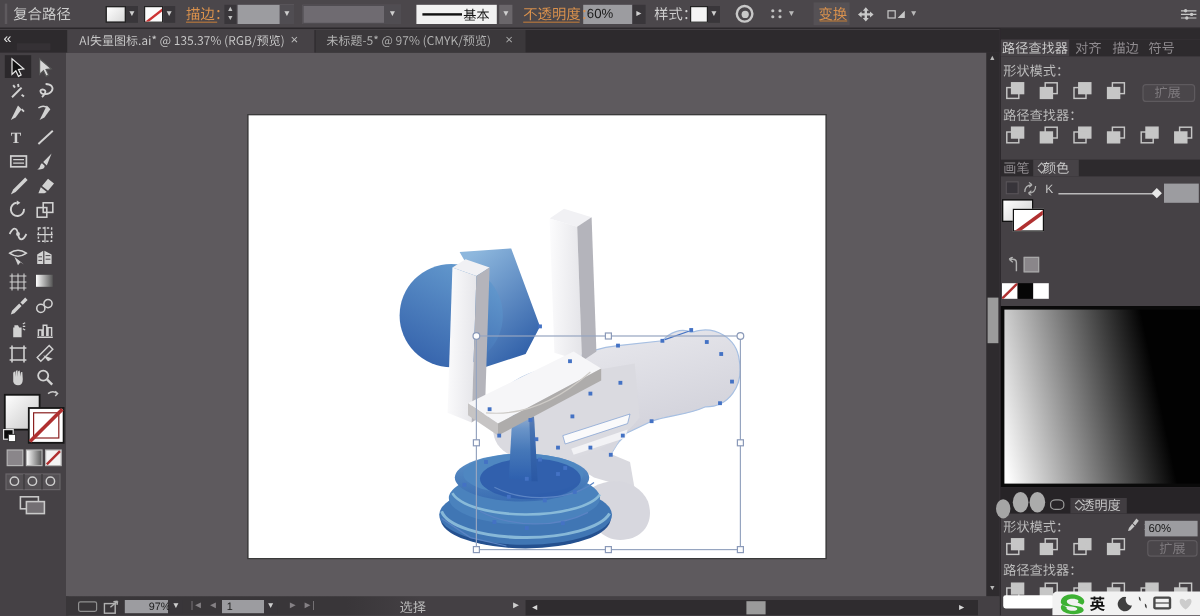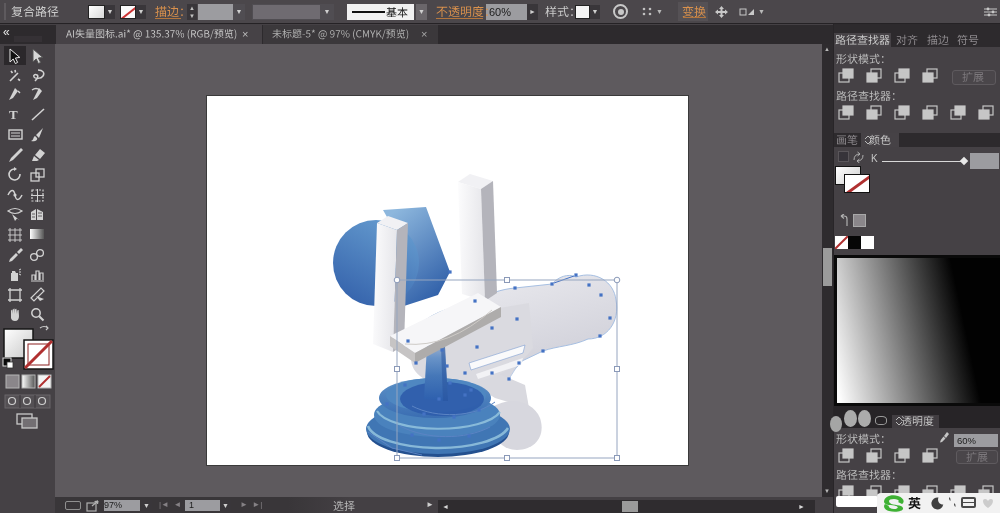--- a/index.html
+++ b/index.html
@@ -500,21 +500,21 @@
         </svg>
   </div>
 </div>
 
 <div class="abs" id="statusbar" style="left:55px;top:497px;width:778px;height:16px;background:linear-gradient(to right,#393639 0,#393639 30%,#444044 38%,#444044 100%);">
   <div class="abs" style="left:10px;top:4px;width:16px;height:9px;border:1px solid #909090;border-radius:2px;"></div>
   <svg class="abs" style="left:31px;top:3px;" width="14" height="12">
         <rect x="1" y="3" width="9" height="8" fill="none" stroke="#b0b0b0" stroke-width="1.2"></rect>
         <path d="M6 6 L12 1 M12 1 L8.5 1.5 M12 1 L11.5 4" stroke="#b0b0b0" stroke-width="1.2" fill="none"></path>
       </svg>
-  <div class="abs" style="left:49px;top:3px;width:36px;height:11px;background:#9c9ca0;color:#1c1c1c;font-size:9px;padding-left:0;">97%</div>
+  <div class="abs" style="left:49px;top:3px;width:36px;height:11px;background:#9c9ca0;color:#1c1c1c;font-size:9px;padding-left:20px;">97%</div>
   <div class="abs dd-btn" style="left:86px;top:3px;width:11px;height:11px;line-height:11px;">▼</div>
   <div class="abs" style="left:104px;top:3px;color:#858185;font-size:8px;">|◄&nbsp;&nbsp;◄</div>
   <div class="abs" style="left:130px;top:3px;width:35px;height:11px;background:#9c9ca0;color:#1c1c1c;font-size:9px;padding-left:4px;">1</div>
   <div class="abs dd-btn" style="left:165px;top:3px;width:11px;height:11px;line-height:11px;">▼</div>
   <div class="abs" style="left:185px;top:3px;color:#858185;font-size:8px;">►&nbsp;&nbsp;►|</div>
 
   <div class="abs" style="left:371px;top:3px;color:#cfcfcf;font-size:8px;">►</div>
 
   <div class="abs" style="left:383px;top:3px;width:377px;height:13px;background:#2f2c2f;">
     <div class="abs" style="left:4px;top:3px;color:#d8d8d8;font-size:7px;">◄</div>

